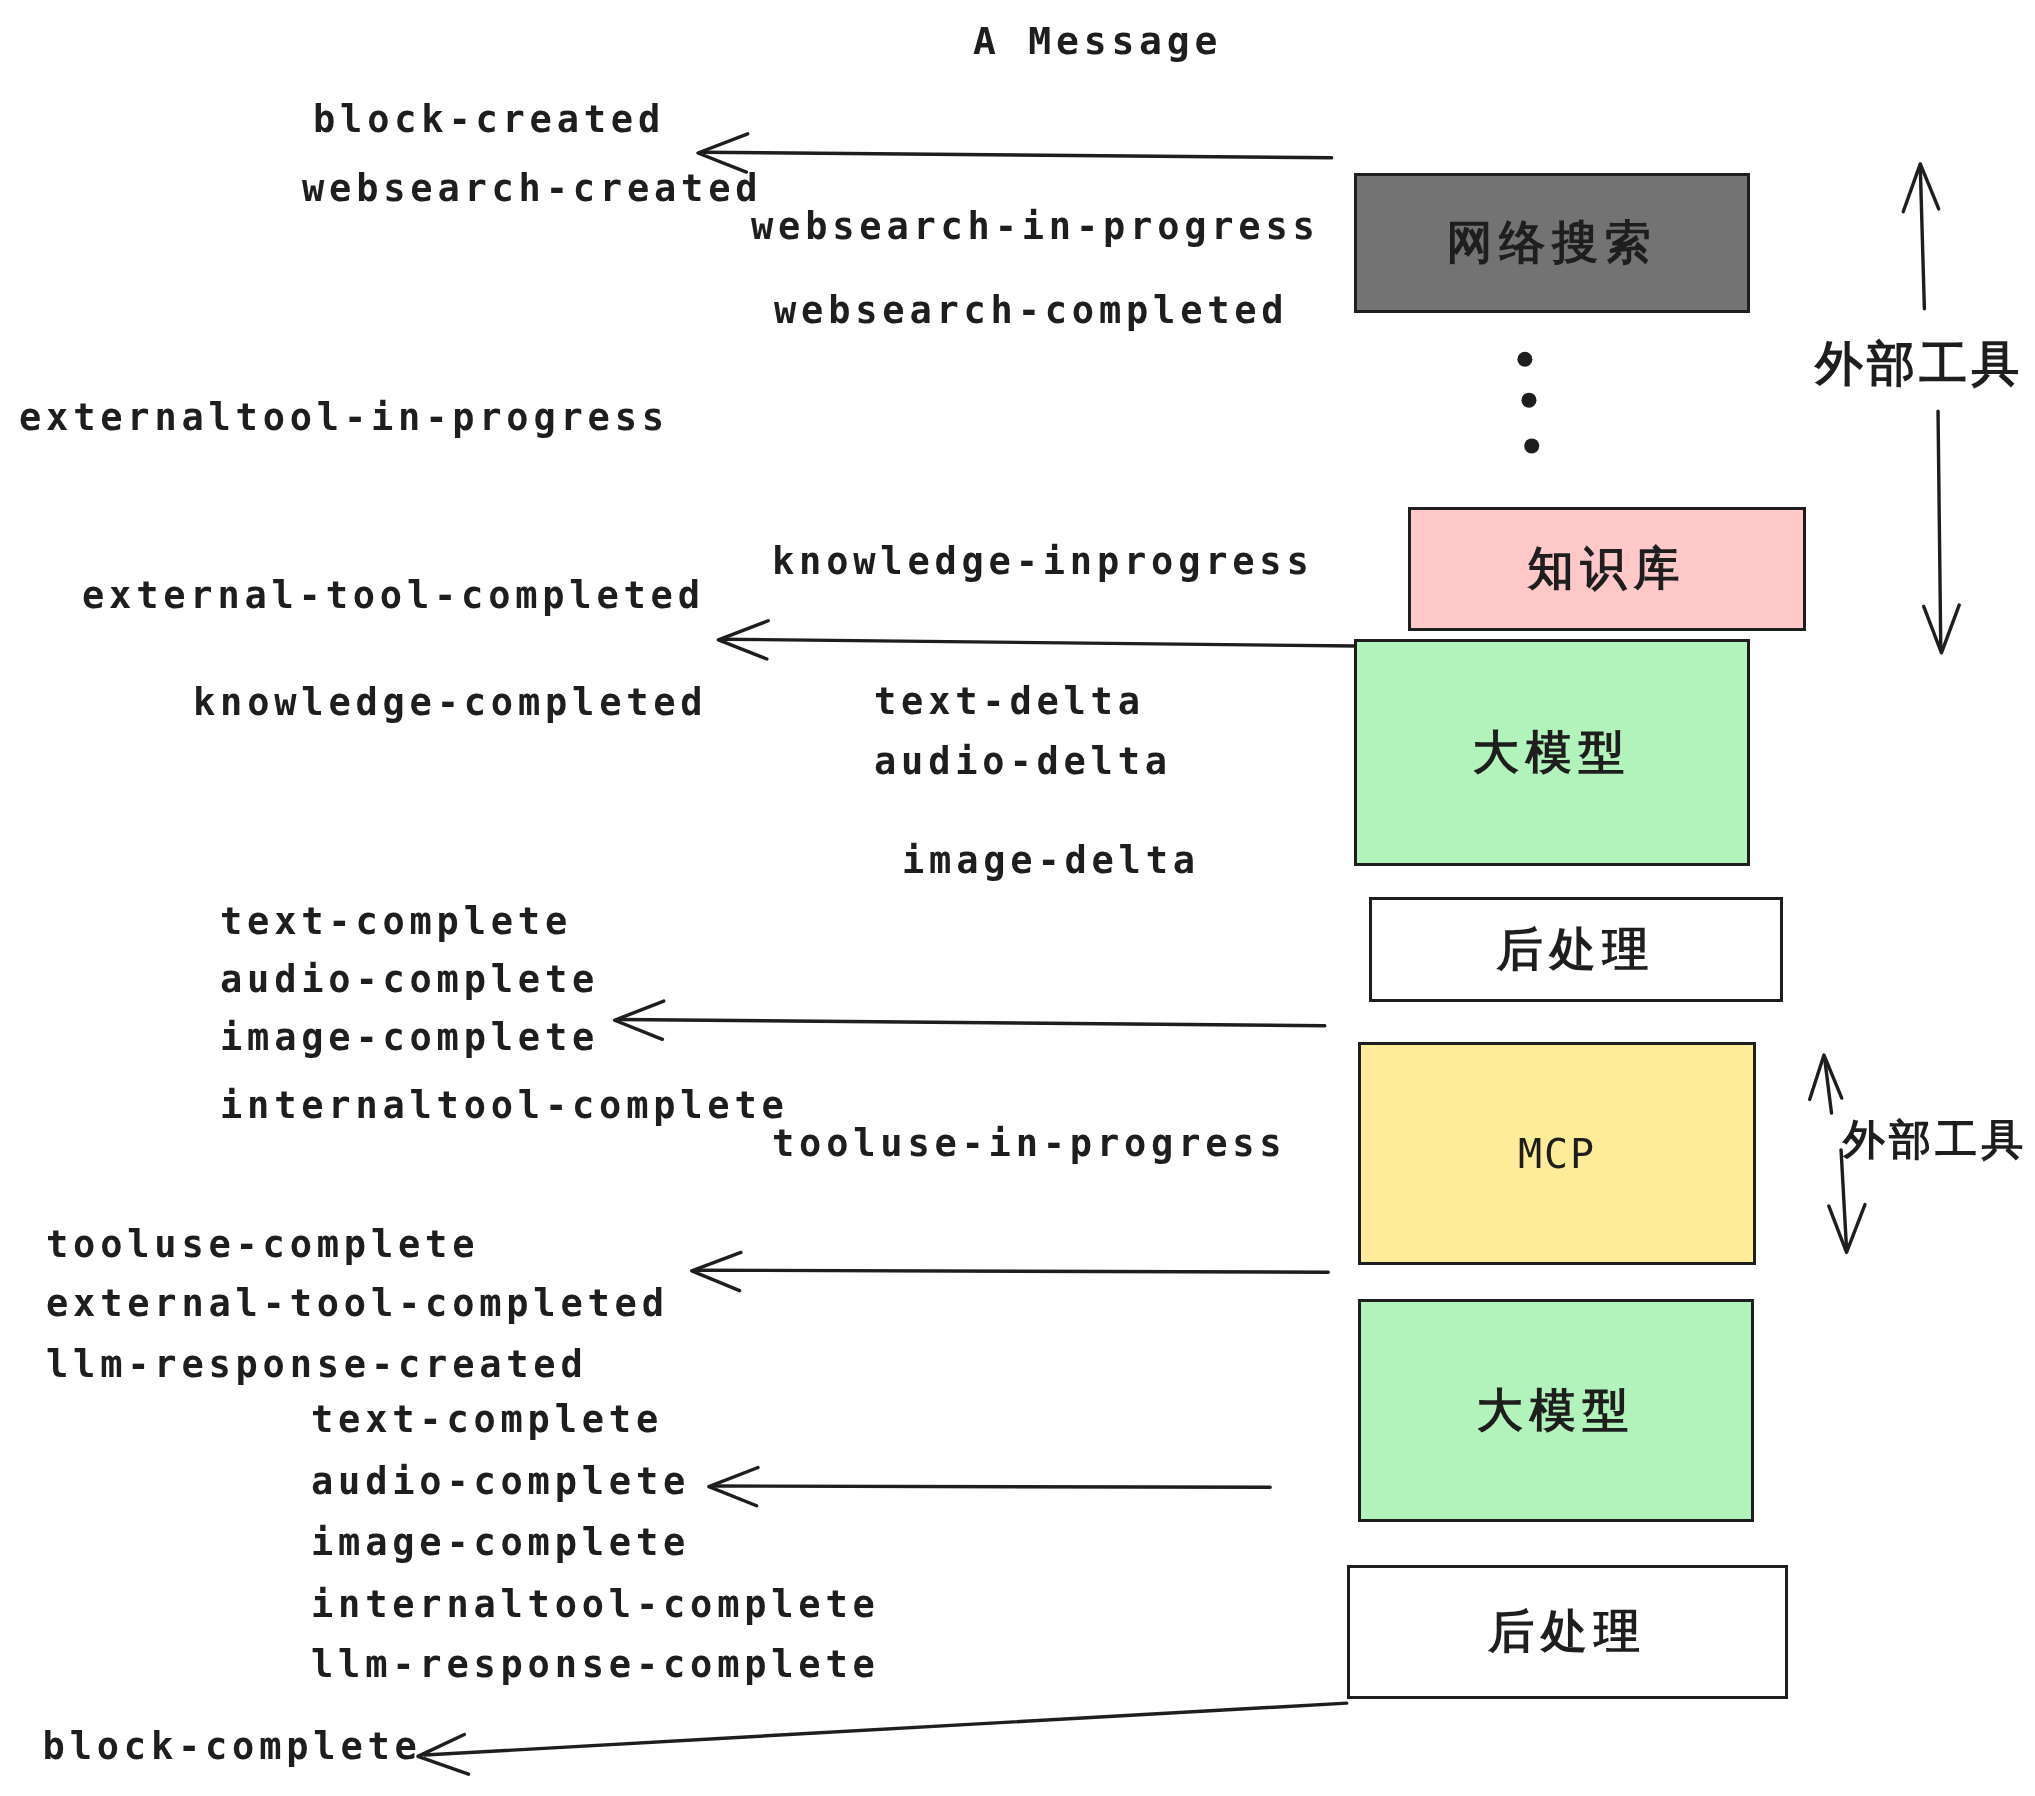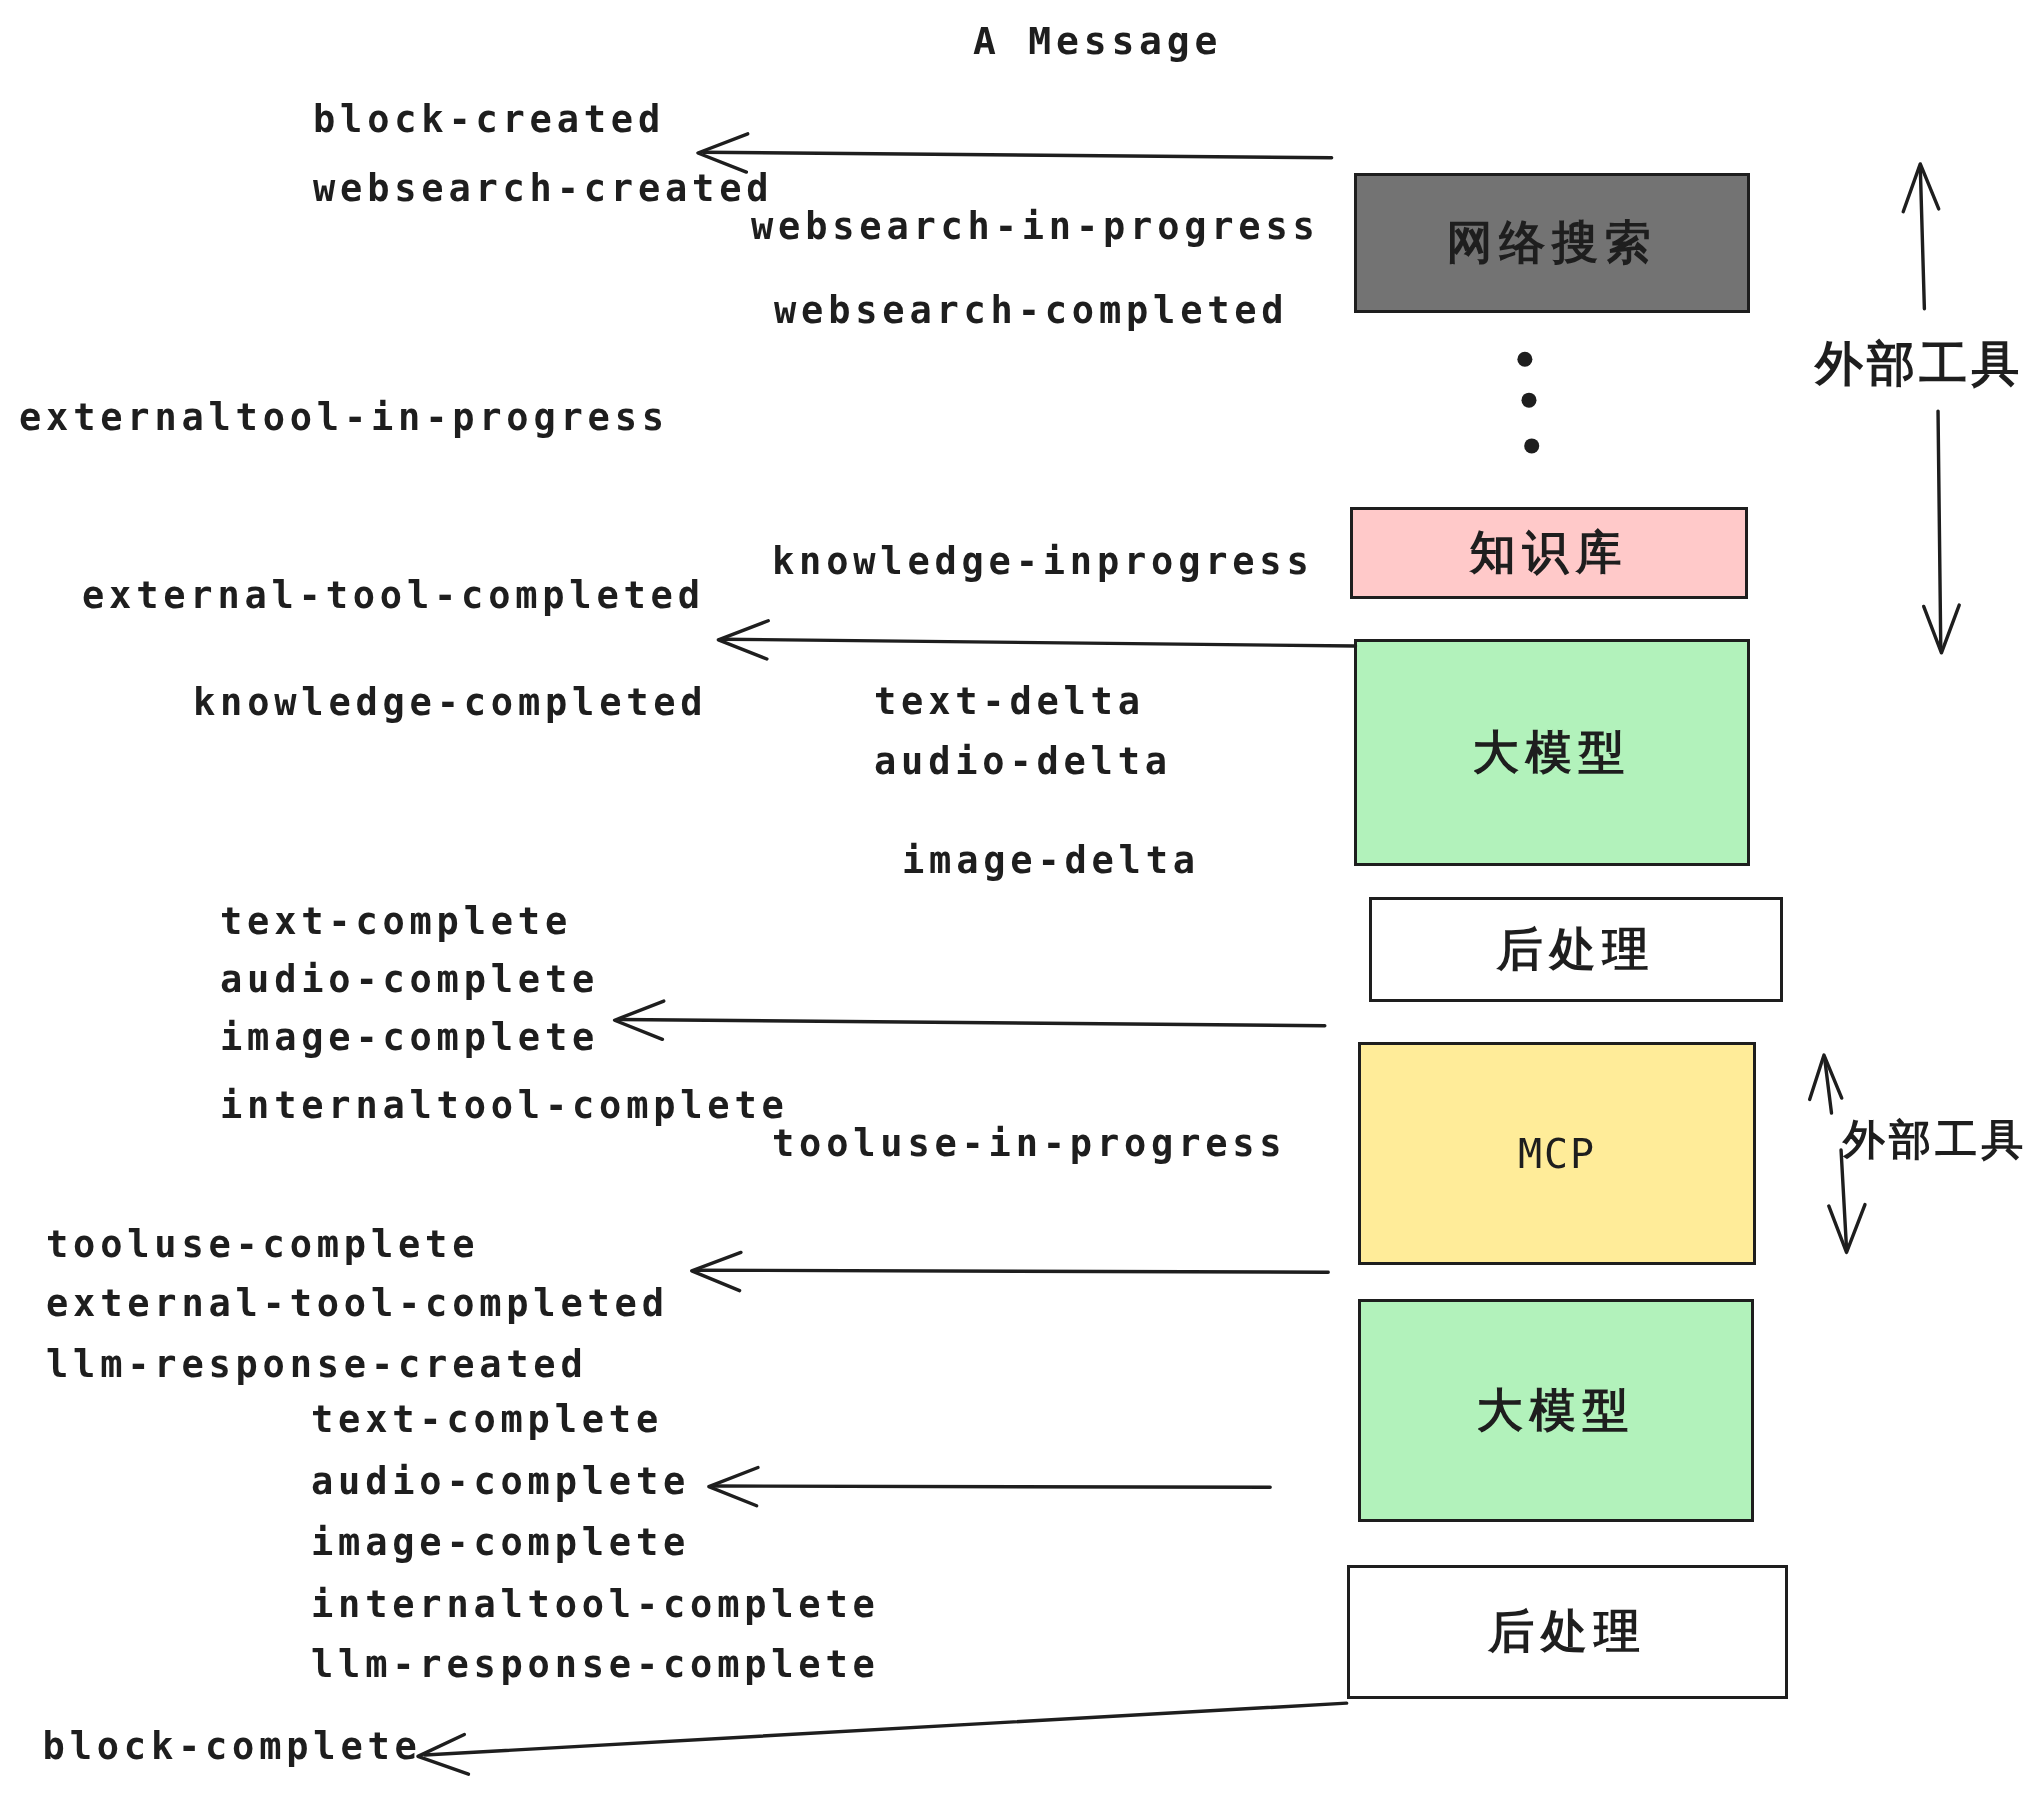--- a/index.html
+++ b/index.html
@@ -64,21 +64,21 @@
     left: 0;
     top: 0;
   }
 </style>
 </head>
 <body>
 
 <div class="title" style="left:973px; top:19px;">A Message</div>
 
 <div class="evt" style="left:313px;  top:100px;">block-created</div>
-<div class="evt" style="left:313px;  top:169px;text-align:right;">websearch-created</div>
+<div class="evt" style="left:302px;  top:169px;text-align:right;">websearch-created</div>
 <div class="evt" style="left:751px; top:207px;">websearch-in-progress</div>
 <div class="evt" style="left:774px; top:291px;">websearch-completed</div>
 <div class="evt" style="left:19px;   top:398px;">externaltool-in-progress</div>
 <div class="evt" style="left:772px; top:542px;">knowledge-inprogress</div>
 <div class="evt" style="left:82px;  top:576px;">external-tool-completed</div>
 <div class="evt" style="left:193px;  top:635px;margin-top:48px;">knowledge-completed</div>
 <div class="evt" style="left:874px; top:682px;">text-delta</div>
 <div class="evt" style="left:874px; top:742px;">audio-delta</div>
 <div class="evt" style="left:874px; top:841px;margin-left:28px;">image-delta</div>
 <div class="evt" style="left:220px;  top:902px;">text-complete</div>
@@ -93,21 +93,21 @@
 <div class="evt" style="left:311px;  top:1462px;">audio-complete</div>
 <div class="evt" style="left:311px;  top:1523px;">image-complete</div>
 <div class="evt" style="left:311px;  top:1585px;">internaltool-complete</div>
 <div class="evt" style="left:311px;  top:1645px;">llm-response-complete</div>
 <div class="evt" style="left:9.6px;   top:1727px;margin-left:33px;">block-complete</div>
 
 <div class="box" style="left:1354px; top:173px;  width:396px; height:140px; background:#737373;">
   <span class="cjk">网络搜索</span>
 </div>
 
-<div class="box" style="left:1350px; top:507px;  width:398px; height:92px; background:#ffc9c9;">
+<div class="box" style="left:1408px; top:507px;  width:398px; height:124px; background:#ffc9c9;">
   <span class="cjk">知识库</span>
 </div>
 
 <div class="box" style="left:1354px; top:639px;  width:396px; height:227px; background:#b2f2bb;">
   <span class="cjk">大模型</span>
 </div>
 
 <div class="box" style="left:1369px; top:897px; width:414px; height:105px; background:#ffffff;">
   <span class="cjk">后处理</span>
 </div>

